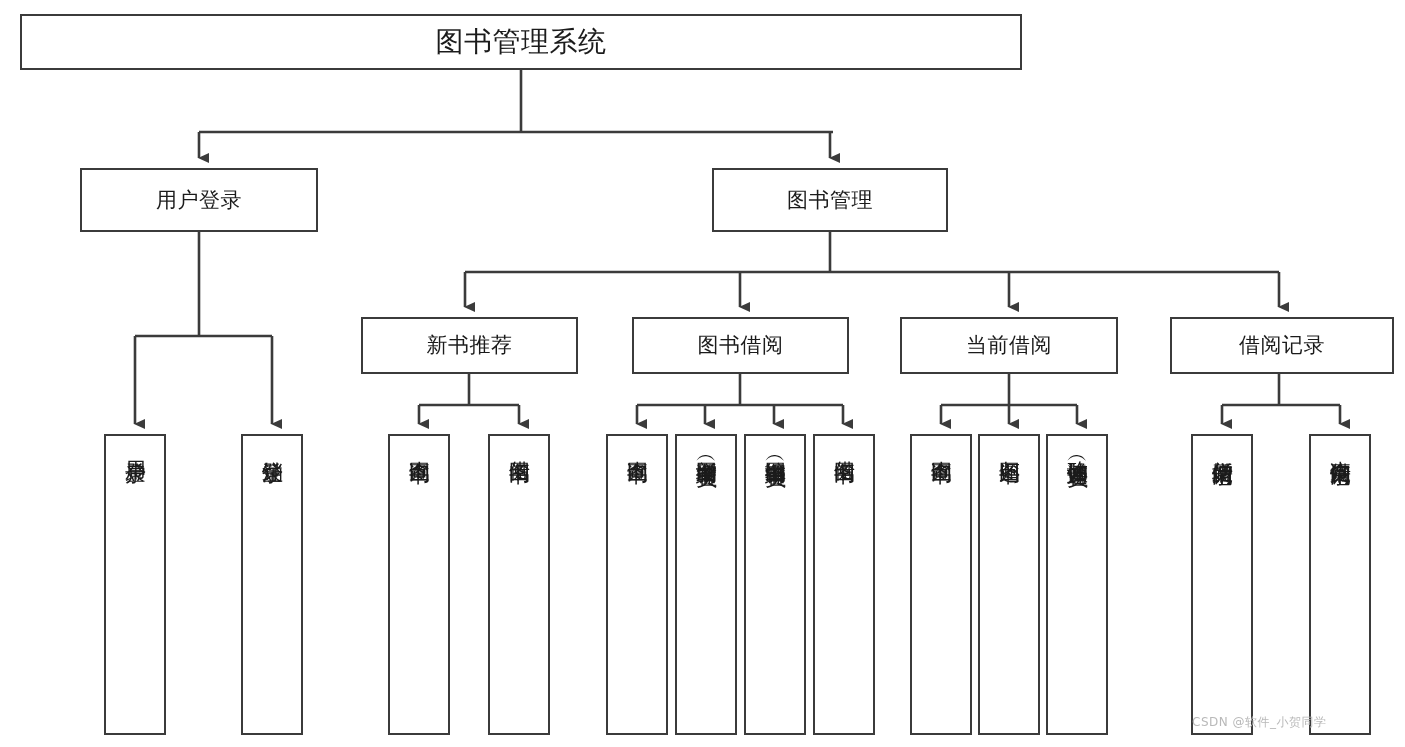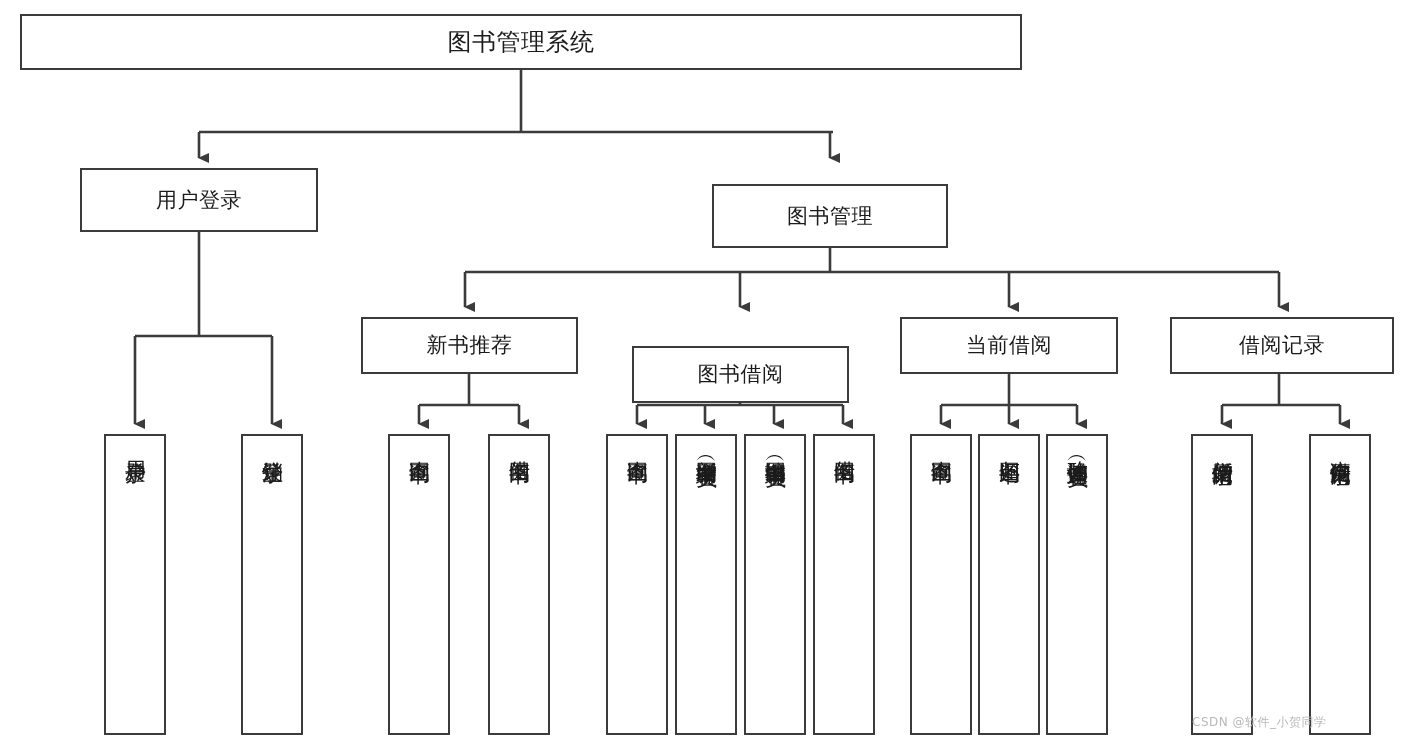--- a/index.html
+++ b/index.html
@@ -35,21 +35,21 @@
     display:block;
     text-align:center;
     line-height:1.18;
   }
   
   .node.h .lbl{
     font-size:21px;
     letter-spacing:0.5px;
     white-space:nowrap;
   }
-  .node.root .lbl{ font-size:24px; }
+  .node.root .lbl{ font-size:28px; }
   
   .node.v{
     align-items:flex-start;
     justify-content:center;
     padding-top:8px;
   }
   .node.v .lbl{
     writing-mode:vertical-rl;
     text-orientation:upright;
     font-size:21px;
@@ -124,28 +124,28 @@
     </g>
   </svg>
 
   <div class="node h root" style="left:20px;top:14px;width:1002px;height:56px;">
     <span class="lbl">图书管理系统</span>
   </div>
 
   <div class="node h" style="left:80px;top:168px;width:238px;height:64px;">
     <span class="lbl">用户登录</span>
   </div>
-  <div class="node h" style="left:712px;top:184px;width:236px;height:64px;">
+  <div class="node h" style="left:712px;top:168px;width:236px;height:64px;">
     <span class="lbl">图书管理</span>
   </div>
 
   <div class="node h" style="left:361px;top:317px;width:217px;height:57px;">
     <span class="lbl">新书推荐</span>
   </div>
-  <div class="node h" style="left:632px;top:317px;width:217px;height:57px;margin-top:29px;">
+  <div class="node h" style="left:632px;top:317px;width:217px;height:57px;">
     <span class="lbl">图书借阅</span>
   </div>
   <div class="node h" style="left:900px;top:317px;width:218px;height:57px;">
     <span class="lbl">当前借阅</span>
   </div>
   <div class="node h" style="left:1170px;top:317px;width:224px;height:57px;">
     <span class="lbl">借阅记录</span>
   </div>
 
   <div class="node v" style="left:104px;top:434px;width:62px;height:301px;">

